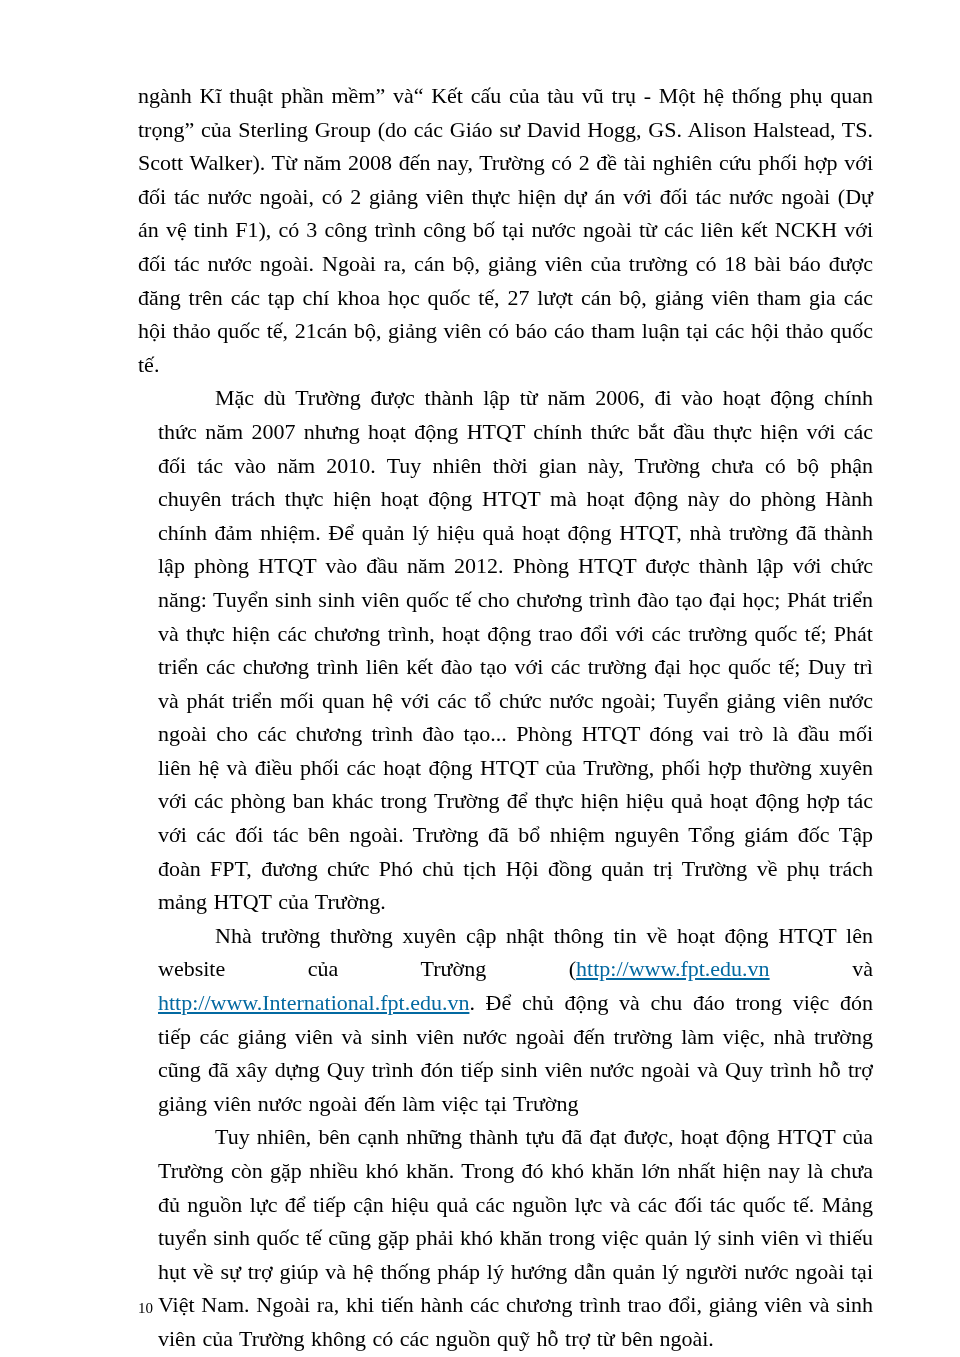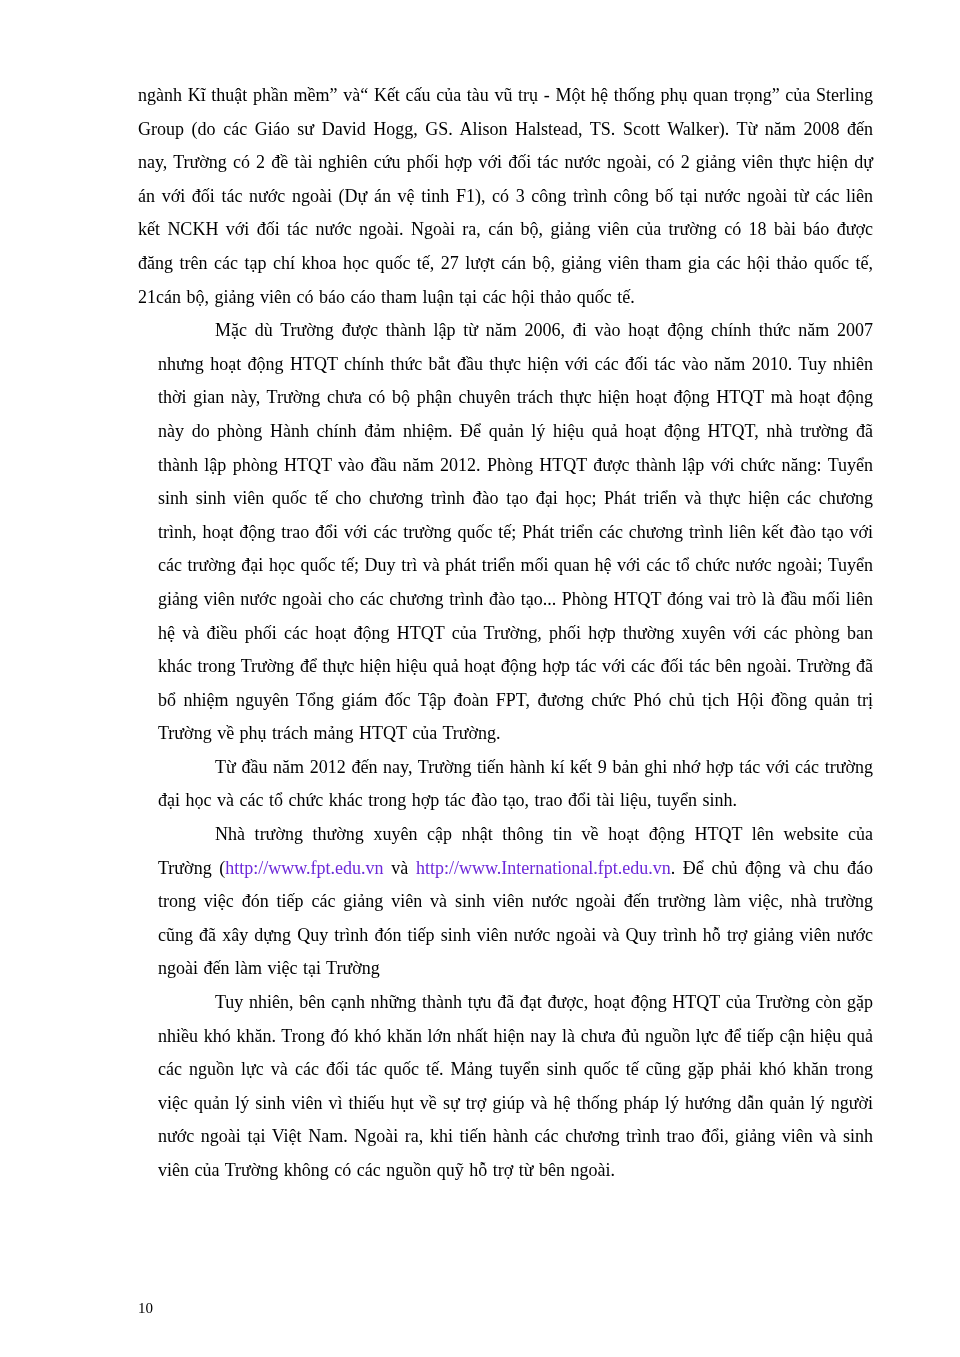--- a/index.html
+++ b/index.html
@@ -26,51 +26,51 @@
   .content {
     position: absolute;
     left: 138px;
     top: 79px;
     width: 735px;
   }
   .para {
     margin: 0;
     padding: 0;
     text-align: justify;
-    font-size: 18px;
+    font-size: 22px;
     line-height: 33.6px;
     word-spacing: 1px;
   }
   .para.indent {
     text-indent: 57px;
     margin-left: 20px;
   }
   .para.justify-last {
     text-align-last: justify;
   }
   .doc-link {
-    color: #6d28d9;
+    color: #0369a1;
+    text-decoration: underline;
     cursor: pointer;
   }
   .page-number {
     position: absolute;
     left: 138px;
     top: 1292px;
     width: 735px;
     text-align: left;
     font-size: 15px;
     line-height: 33.6px;
   }
 </style>
 </head>
 <body>
 
 <div class="page">
   <div class="content" id="page-body">
       <p class="para"><span>ngành Kĩ thuật phần mềm” và“ Kết cấu của tàu vũ trụ - Một hệ thống phụ quan trọng” của Sterling Group (do các Giáo sư David Hogg, GS. Alison Halstead, TS. Scott Walker). Từ năm 2008 đến nay, Trường có 2 đề tài nghiên cứu phối hợp với đối tác nước ngoài, có 2 giảng viên thực hiện dự án với đối tác nước ngoài (Dự án vệ tinh F1), có 3 công trình công bố tại nước ngoài từ các liên kết NCKH với đối tác nước ngoài. Ngoài ra, cán bộ, giảng viên của trường có 18 bài báo được đăng trên các tạp chí khoa học quốc tế, 27 lượt cán bộ, giảng viên tham gia các hội thảo quốc tế, 21cán bộ, giảng viên có báo cáo tham luận tại các hội thảo quốc tế.</span></p>
       <p class="para indent"><span>Mặc dù Trường được thành lập từ năm 2006, đi vào hoạt động chính thức năm 2007 nhưng hoạt động HTQT chính thức bắt đầu thực hiện với các đối tác vào năm 2010. Tuy nhiên thời gian này, Trường chưa có bộ phận chuyên trách thực hiện hoạt động HTQT mà hoạt động này do phòng Hành chính đảm nhiệm. Để quản lý hiệu quả hoạt động HTQT, nhà trường đã thành lập phòng HTQT vào đầu năm 2012. Phòng HTQT được thành lập với chức năng: Tuyển sinh sinh viên quốc tế cho chương trình đào tạo đại học; Phát triển và thực hiện các chương trình, hoạt động trao đổi với các trường quốc tế; Phát triển các chương trình liên kết đào tạo với các trường đại học quốc tế; Duy trì và phát triển mối quan hệ với các tổ chức nước ngoài; Tuyển giảng viên nước ngoài cho các chương trình đào tạo... Phòng HTQT đóng vai trò là đầu mối liên hệ và điều phối các hoạt động HTQT của Trường, phối hợp thường xuyên với các phòng ban khác trong Trường để thực hiện hiệu quả hoạt động hợp tác với các đối tác bên ngoài. Trường đã bổ nhiệm nguyên Tổng giám đốc Tập đoàn FPT, đương chức Phó chủ tịch Hội đồng quản trị Trường về phụ trách mảng HTQT của Trường.</span></p>
-      <p class="para indent"><span>Từ đầu năm 2012 đến nay, Trường tiến hành kí kết 9 bản ghi nhớ hợp tác với các trường đại học và các tổ chức khác trong hợp tác đào tạo, trao đổi tài liệu, tuyển sinh.</span></p>
       <p class="para indent"><span>Nhà trường thường xuyên cập nhật thông tin về hoạt động HTQT lên website của Trường (</span><a class="doc-link">http://www.fpt.edu.vn</a><span> và </span><a class="doc-link">http://www.International.fpt.edu.vn</a><span>. Để chủ động và chu đáo trong việc đón tiếp các giảng viên và sinh viên nước ngoài đến trường làm việc, nhà trường cũng đã xây dựng Quy trình đón tiếp sinh viên nước ngoài và Quy trình hỗ trợ giảng viên nước ngoài đến làm việc tại Trường</span></p>
       <p class="para indent"><span>Tuy nhiên, bên cạnh những thành tựu đã đạt được, hoạt động HTQT của Trường còn gặp nhiều khó khăn. Trong đó khó khăn lớn nhất hiện nay là chưa đủ nguồn lực để tiếp cận hiệu quả các nguồn lực và các đối tác quốc tế. Mảng tuyển sinh quốc tế cũng gặp phải khó khăn trong việc quản lý sinh viên vì thiếu hụt về sự trợ giúp và hệ thống pháp lý hướng dẫn quản lý người nước ngoài tại Việt Nam. Ngoài ra, khi tiến hành các chương trình trao đổi, giảng viên và sinh viên của Trường không có các nguồn quỹ hỗ trợ từ bên ngoài.</span></p>
       <p class="para indent justify-last"></p>
     </div>
   <div class="page-number">10</div>
 </div>
 
 </body></html>

